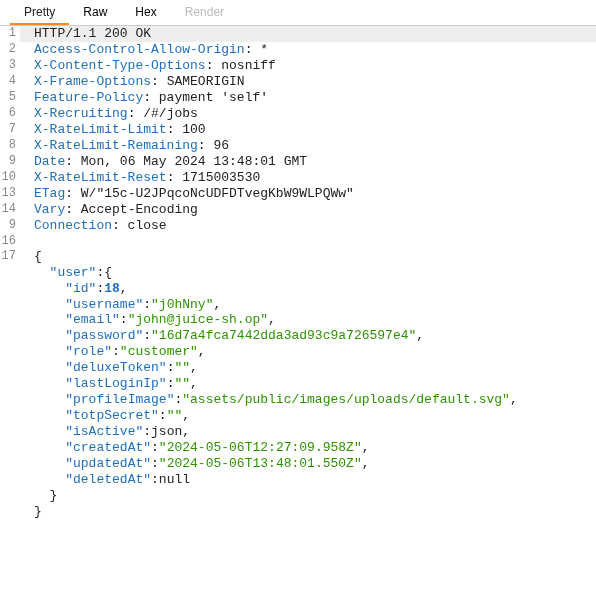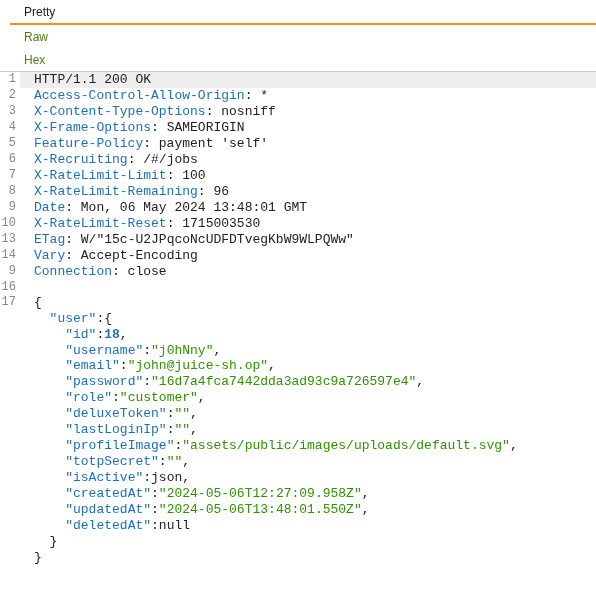--- a/index.html
+++ b/index.html
@@ -1,38 +1,39 @@
 <!DOCTYPE html>
 <html><head>
 <meta charset="utf-8">
 <style>
 * { margin: 0; padding: 0; box-sizing: border-box; }
 body { font-family: Verdana, Arial, sans-serif; font-size: 12px; background: #fff; width: 596px; }
-.tabs { display: flex; border-bottom: 1px solid #ccc; padding-left: 10px; flex-direction: column; }
-.tab { padding: 5px 14px 4px; color: #4d7c0f; cursor: pointer; }
+.tabs { display: flex; border-bottom: 1px solid #ccc; padding-left: 10px; }
+.tab { padding: 5px 14px 4px; color: #000000; cursor: pointer; }
 .tab.active { color: #222; border-bottom: 2px solid #ff8c1a; }
 .tab.disabled { color: #bbb; }
 .code-area { font-family: "Courier New", monospace; font-size: 13px; line-height: 1.23; }
 .line { display: flex; white-space: pre; }
 .gutter { width: 20px; text-align: right; color: #888; padding-right: 4px; flex-shrink: 0; font-size: 12px; background: #fff; user-select: none; }
 .content { flex: 1; padding-left: 14px; }
 .line1 .content { background: #eee; }
 .hk { color: #1e6fbf; text-align: center; } 
 .jk { color: #1e6fbf; } 
 .js { color: #2e9400; } 
 .jn { color: #1e6fbf; font-weight: bold; } 
 .plain { color: #222; }
 </style>
 </head>
 <body>
 
 <div class="tabs" id="tabs-container">
     <div class="tab active">Pretty</div>
     <div class="tab">Raw</div>
     <div class="tab">Hex</div>
+    <div class="tab disabled">Render</div>
   </div>
 <div class="code-area" id="code-container">
     <div class="line line1"><div class="gutter">1</div><div class="content"><span class="plain">HTTP/1.1 200 OK</span></div></div>
     <div class="line"><div class="gutter">2</div><div class="content"><span class="hk">Access-Control-Allow-Origin</span><span class="plain">: *</span></div></div>
     <div class="line"><div class="gutter">3</div><div class="content"><span class="hk">X-Content-Type-Options</span><span class="plain">: nosniff</span></div></div>
     <div class="line"><div class="gutter">4</div><div class="content"><span class="hk">X-Frame-Options</span><span class="plain">: SAMEORIGIN</span></div></div>
     <div class="line"><div class="gutter">5</div><div class="content"><span class="hk">Feature-Policy</span><span class="plain">: payment 'self'</span></div></div>
     <div class="line"><div class="gutter">6</div><div class="content"><span class="hk">X-Recruiting</span><span class="plain">: /#/jobs</span></div></div>
     <div class="line"><div class="gutter">7</div><div class="content"><span class="hk">X-RateLimit-Limit</span><span class="plain">: 100</span></div></div>
     <div class="line"><div class="gutter">8</div><div class="content"><span class="hk">X-RateLimit-Remaining</span><span class="plain">: 96</span></div></div>

